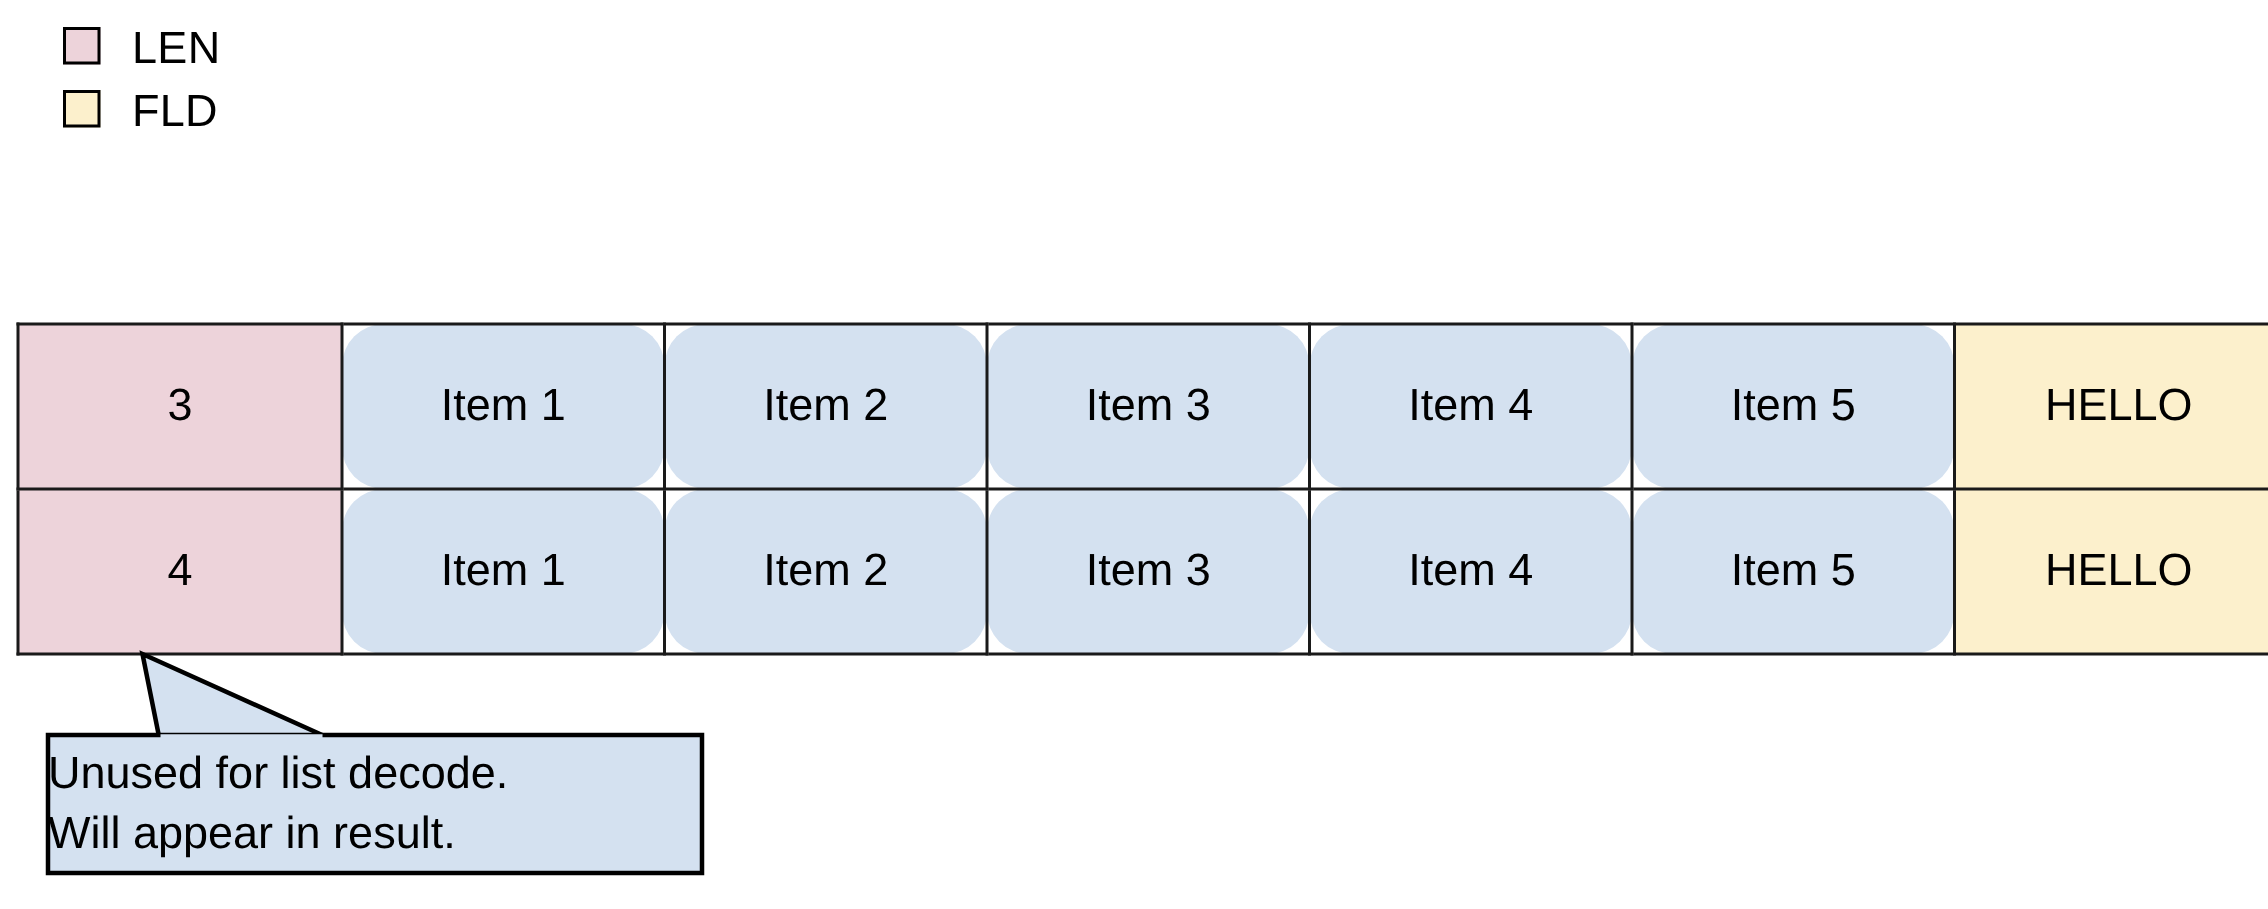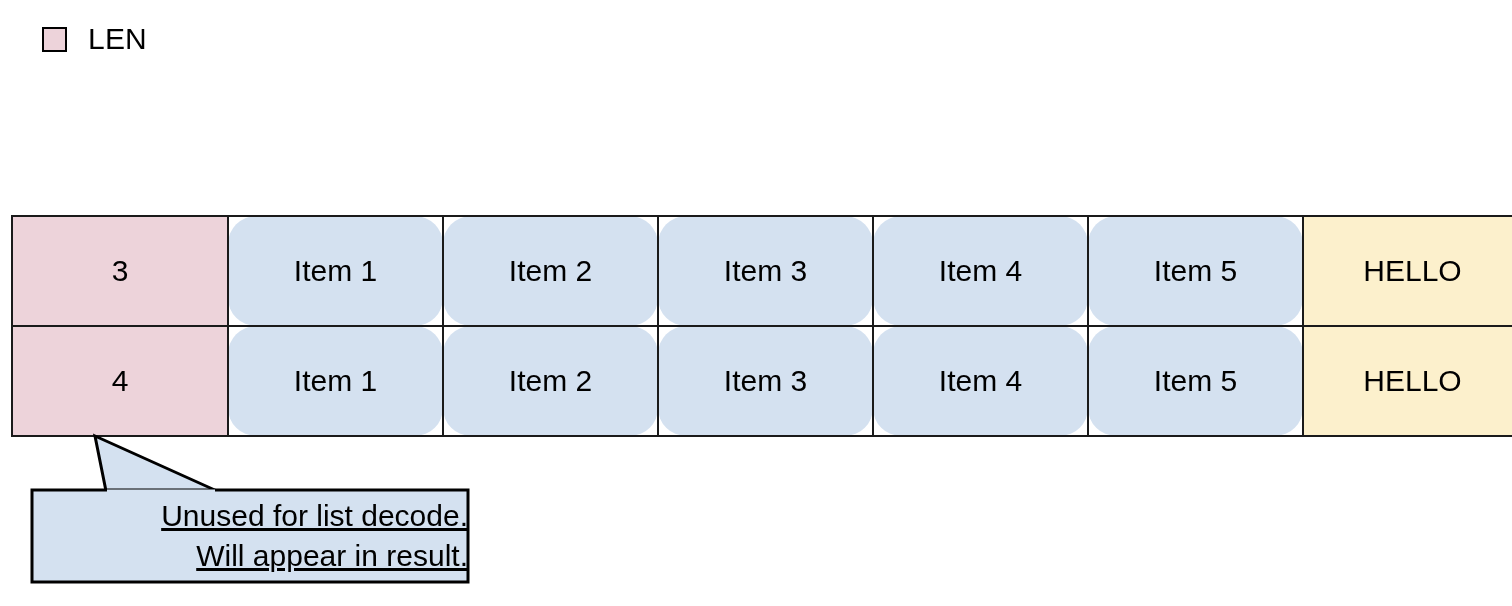--- a/index.html
+++ b/index.html
@@ -18,21 +18,20 @@
 
   
   #legend {
     position: absolute;
     left: 42px;
     top: 18px;
     width: 300px;
   }
   .legend-row {
     display: flex;
-    align-items: center;
     height: 42px;
   }
   .legend-swatch {
     width: 25px;
     height: 25px;
     border: 2px solid #000000;
     box-sizing: border-box;
     flex: 0 0 auto;
   }
   .legend-label {
@@ -75,39 +74,42 @@
   }
   #callout-text {
     position: absolute;
     left: 32px;
     top: 490px;
     width: 436px;
     height: 92px;
     box-sizing: border-box;
     display: flex;
     flex-direction: column;
-    align-items: flex-end;
+    align-items: flex-start;
     justify-content: center;
     font-size: 30px;
     line-height: 40px;
     text-align: center;
-    text-decoration: underline;
   }
 </style>
 </head>
 <body>
 
 <div id="legend">
 
   <div class="legend-row">
     <span class="legend-swatch" style="background:#edd3da;"></span>
     <span class="legend-label">LEN</span>
   </div>
 
 
+  <div class="legend-row">
+    <span class="legend-swatch" style="background:#fcf0cc;"></span>
+    <span class="legend-label">FLD</span>
+  </div>
 
 </div>
 
 <table id="struct-table">
   <tbody>
     <tr>
       <td class="cell-len" style="background:#edd3da;">3</td>
       <td class="cell-lst" style="background:#d4e1f0;">Item 1</td>
       <td class="cell-lst" style="background:#d4e1f0;">Item 2</td>
       <td class="cell-lst" style="background:#d4e1f0;">Item 3</td>

